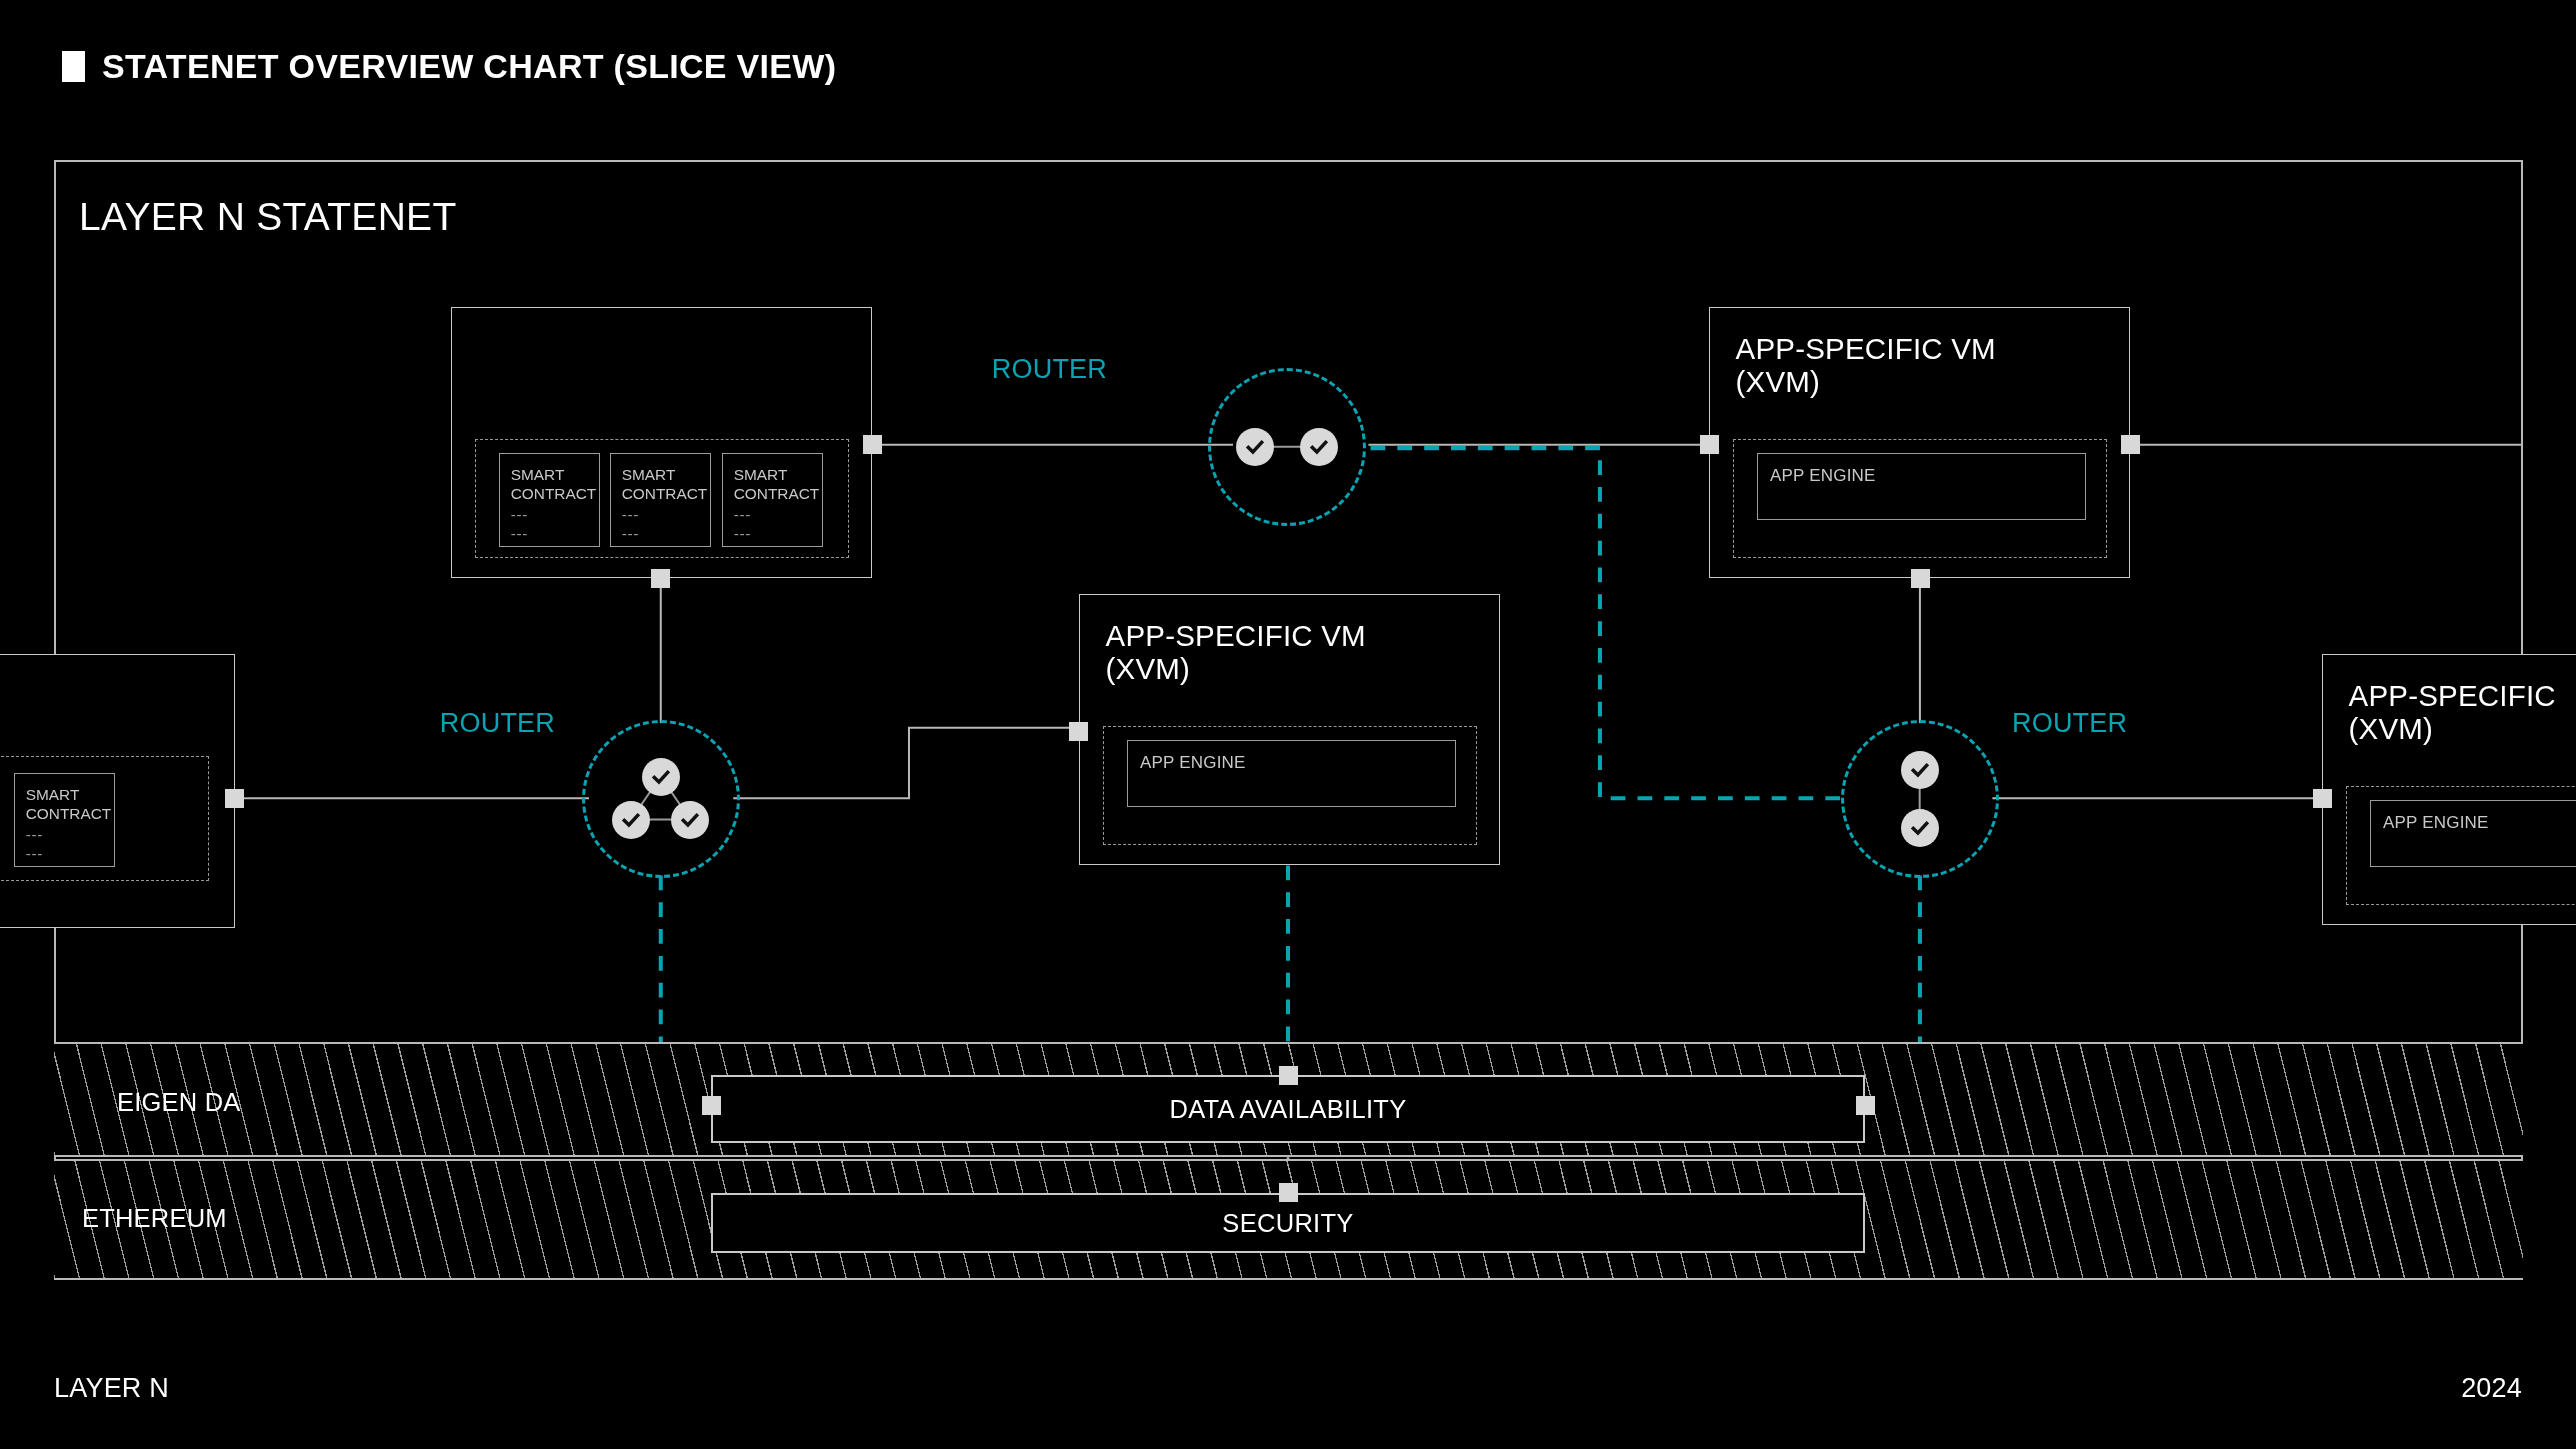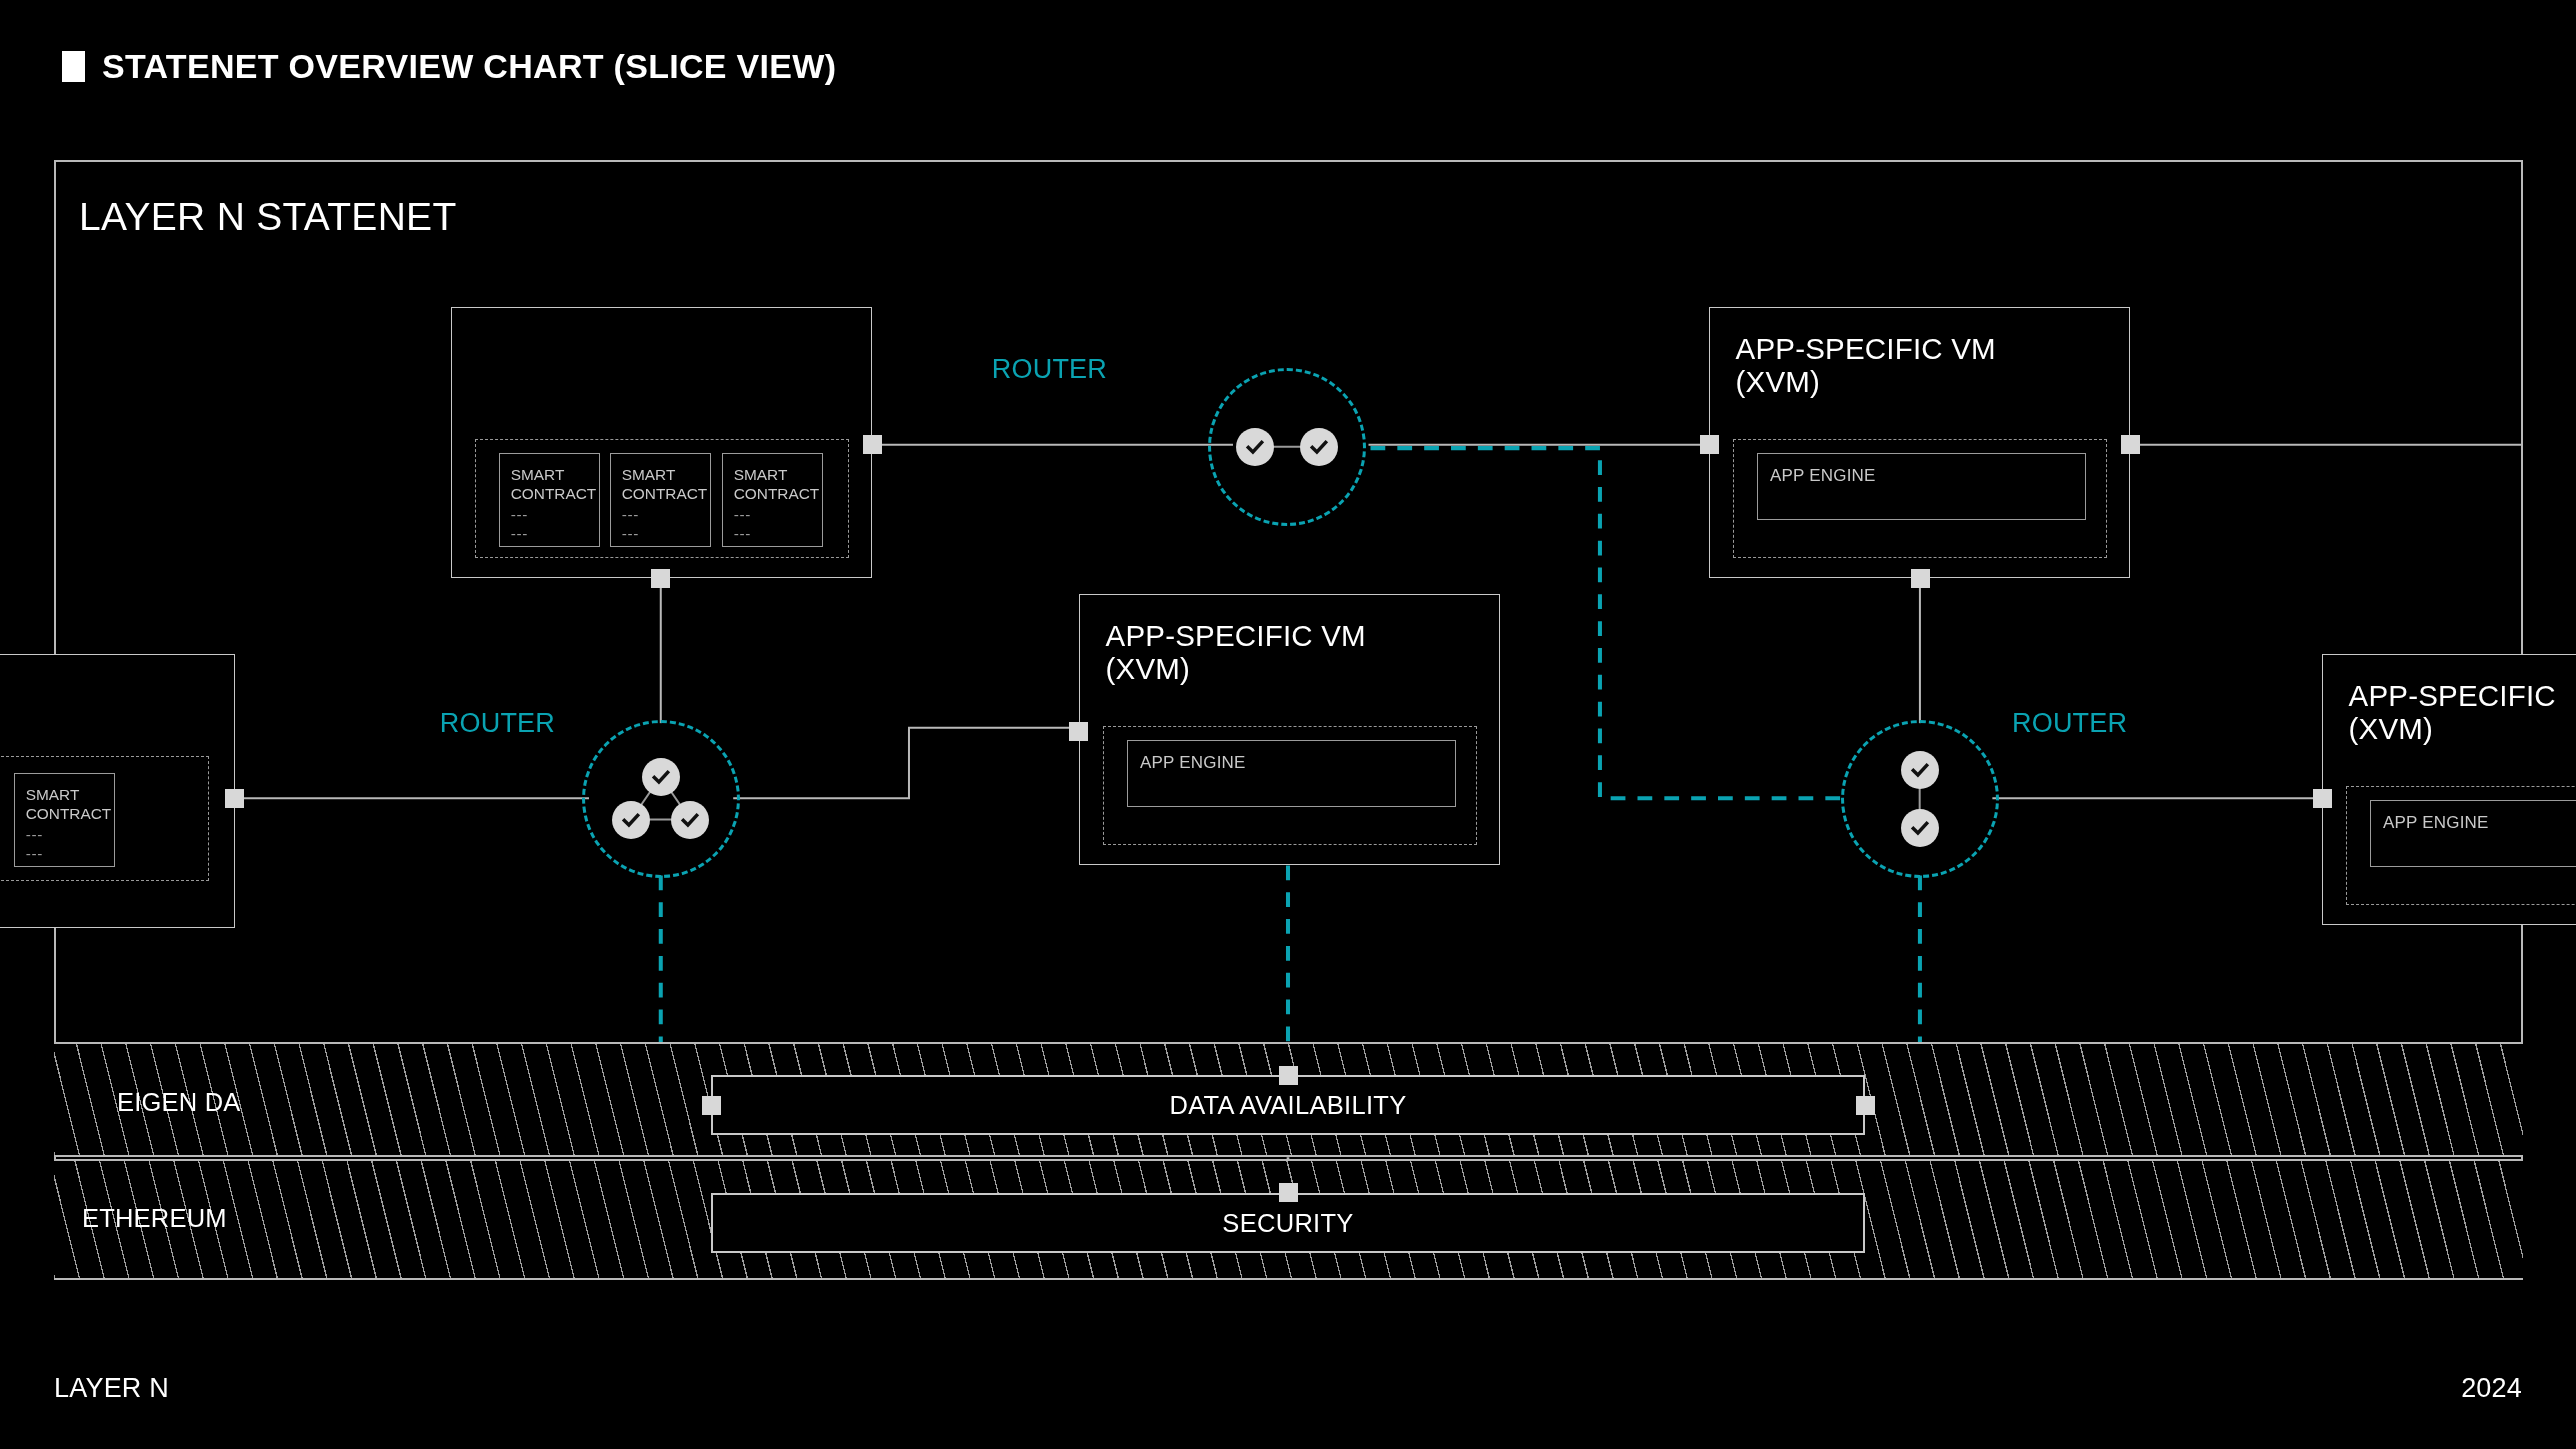--- a/index.html
+++ b/index.html
@@ -235,21 +235,21 @@
   <div class="node" style="left:60px;top:89px;width:38px;height:38px;">
     <svg width="20" height="20" viewBox="0 0 24 24">
         <path d="M4 12.5 L9.5 18 L20 6.5" fill="none" stroke="#111" stroke-width="4.2" stroke-linecap="square"></path>
       </svg>
   </div>
 </div>
 <div class="abs router-label" style="left:2012px;top:708px;">ROUTER</div>
 
 <div class="abs band" style="left:54px;top:1042px;width:2469px;height:115px;"></div>
 <div class="abs band-label" style="left:82px;top:1088px;margin-left:35px;">EIGEN DA</div>
-<div class="abs band-bar" style="left:711px;top:1075px;width:1154px;height:60px;">
+<div class="abs band-bar" style="left:711px;top:1075px;width:1154px;height:68px;">
   <span>DATA AVAILABILITY</span>
 </div>
 <div class="abs conn" style="left:1279px;top:1066px;width:19px;height:19px;"></div>
 <div class="abs conn" style="left:702px;top:1096px;width:19px;height:19px;"></div>
 <div class="abs conn" style="left:1856px;top:1096px;width:19px;height:19px;"></div>
 
 <div class="abs band" style="left:54px;top:1159px;width:2469px;height:121px;"></div>
 <div class="abs band-label" style="left:82px;top:1204px;">ETHEREUM</div>
 <div class="abs band-bar" style="left:711px;top:1193px;width:1154px;height:60px;">
   <span>SECURITY</span>

